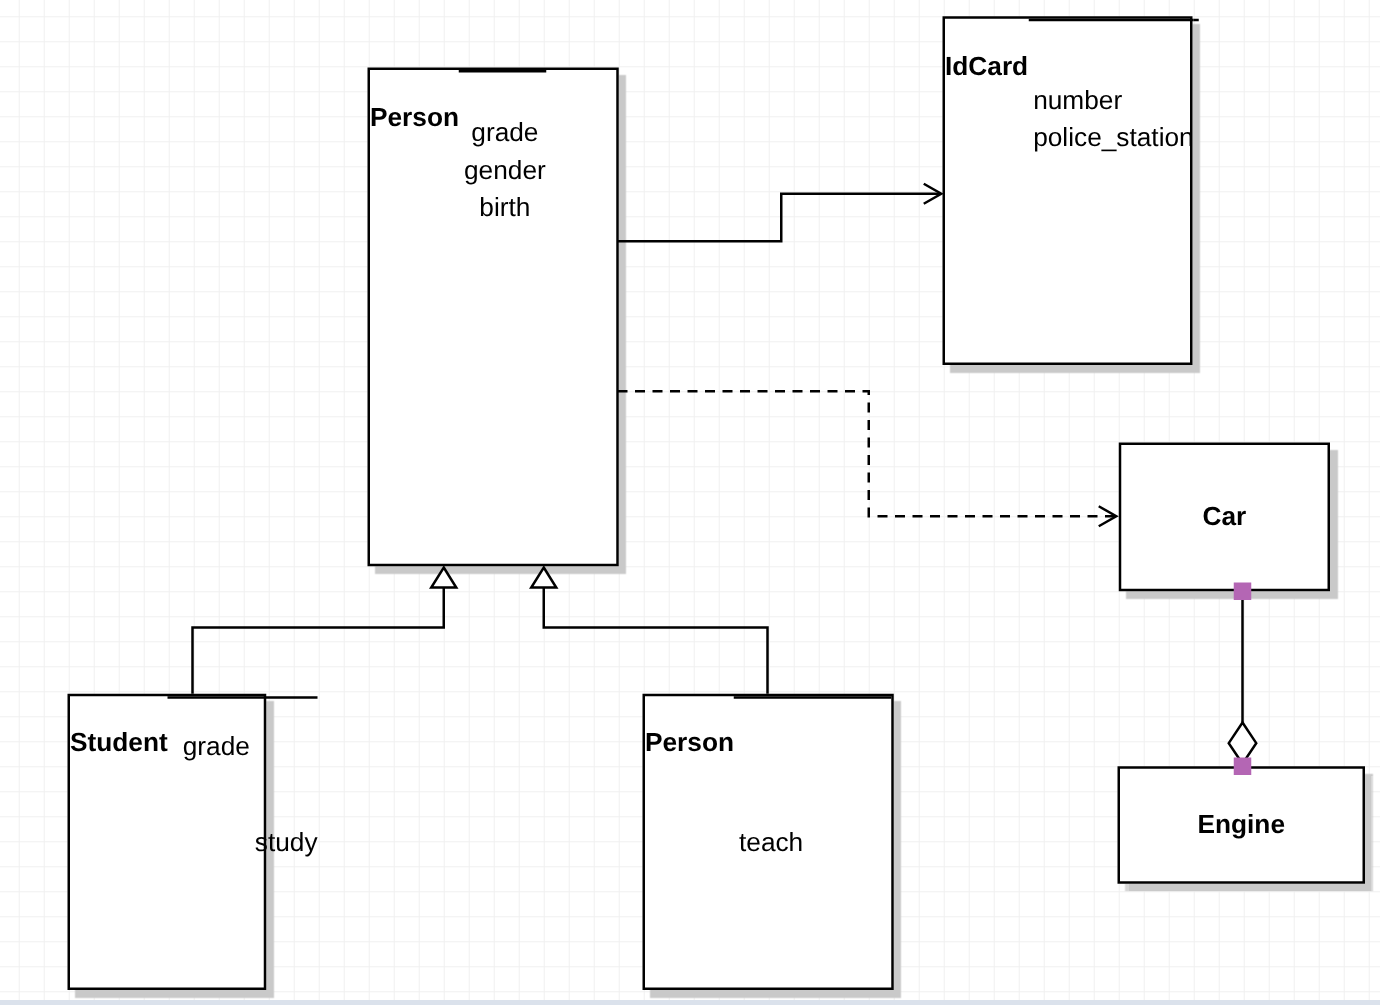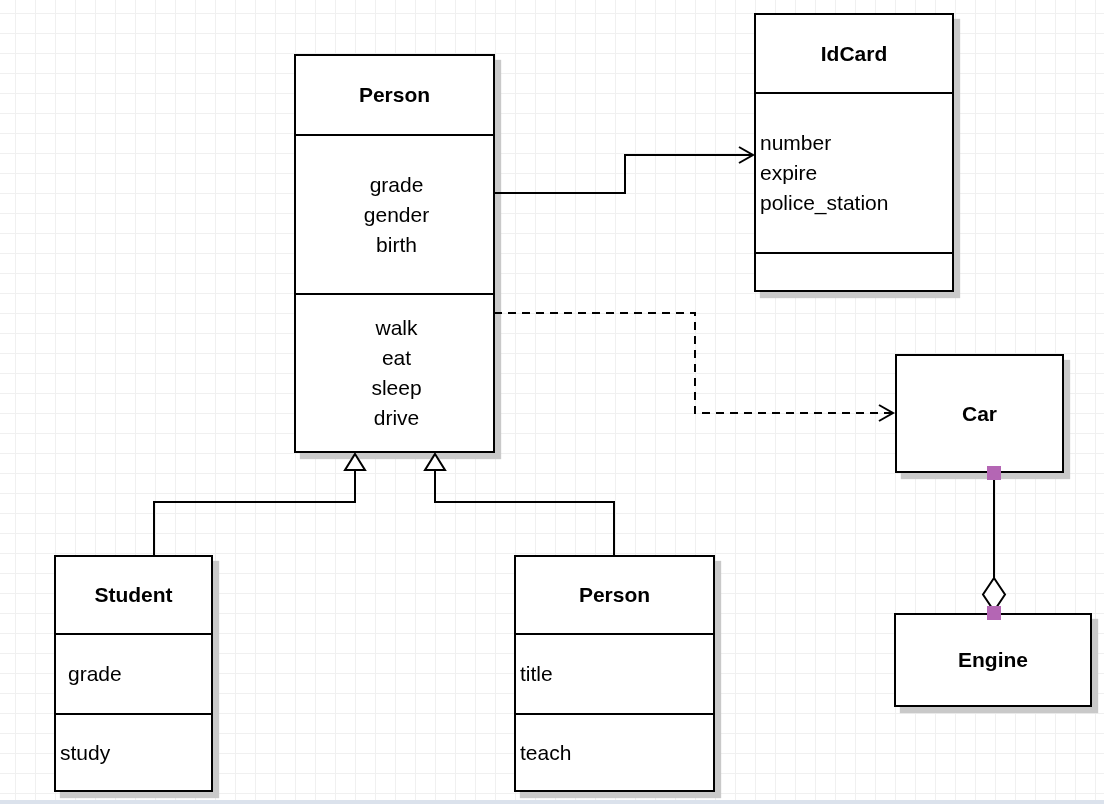--- a/index.html
+++ b/index.html
@@ -15,21 +15,21 @@
     background-position:15px 13px;
     font-family:"Liberation Sans","DejaVu Sans",sans-serif;
     color:#000;
   }
   .uml-class {
     position:absolute;
     background:#ffffff;
     border:2px solid #000;
     box-shadow:6px 6px 1px #c9c9c9;
     display:flex;
-    flex-direction:column;
+    flex-direction:row;
     box-sizing:border-box;
     z-index:1;
   }
   .cls-title {
     display:flex; align-items:center; justify-content:center;
     font-weight:bold; font-size:21px;
     flex:0 0 auto;
   }
   .uml-class.simple .cls-title { flex:1 1 auto; }
   .cls-section {
@@ -63,33 +63,26 @@
 
   <div class="bottom-edge" style="background: rgb(219, 226, 236);"></div>
 
   <div class="uml-class" style="left:294px; top:54px; width:201px; height:399px;text-align:center;">
     <div class="cls-title" style="height:78px;">Person</div>
     <div class="cls-section" style="height:159px;">
         <div class="member-line">grade</div>
         <div class="member-line">gender</div>
         <div class="member-line">birth</div>
       </div>
-    <div class="cls-section grow">
-        <div class="member-line">walk</div>
-        <div class="member-line">eat</div>
-        <div class="member-line">sleep</div>
-        <div class="member-line">drive</div>
-      </div>
   </div>
 
   <div class="uml-class" style="left:754px; top:13px; width:200px; height:279px;">
     <div class="cls-title" style="height:77px;">IdCard</div>
     <div class="cls-section" style="height:160px;justify-content:center;">
         <div class="member-line">number</div>
-        <div class="member-line">expire</div>
         <div class="member-line">police_station</div>
       </div>
     <div class="cls-section grow"></div>
   </div>
 
   <div class="uml-class simple" style="left:895px; top:354px; width:169px; height:119px;">
     <div class="cls-title">Car</div>
   </div>
 
   <div class="uml-class simple" style="left:894px; top:613px; width:198px; height:94px;">
@@ -101,23 +94,20 @@
     <div class="cls-section" style="height:80px;padding-left:12px;">
         <div class="member-line">grade</div>
       </div>
     <div class="cls-section grow">
         <div class="member-line">study</div>
       </div>
   </div>
 
   <div class="uml-class" style="left:514px; top:555px; width:201px; height:237px;">
     <div class="cls-title" style="height:76px;">Person</div>
-    <div class="cls-section" style="height:80px;">
-        <div class="member-line">title</div>
-      </div>
     <div class="cls-section grow">
         <div class="member-line">teach</div>
       </div>
   </div>
 
   <svg class="edge-layer" width="1104" height="804" viewBox="0 0 1104 804">
 
     <g>
       <path class="edge-line" d="M494 193 H625 V155 H752"></path>
       <path class="marker-open" d="M739 147 L753 155 L739 163"></path>

